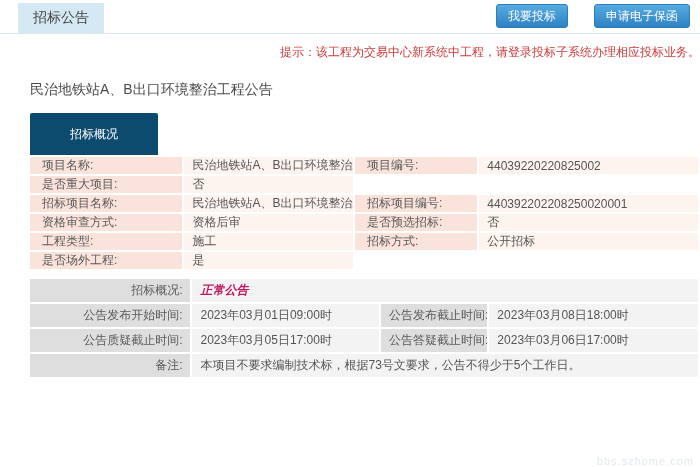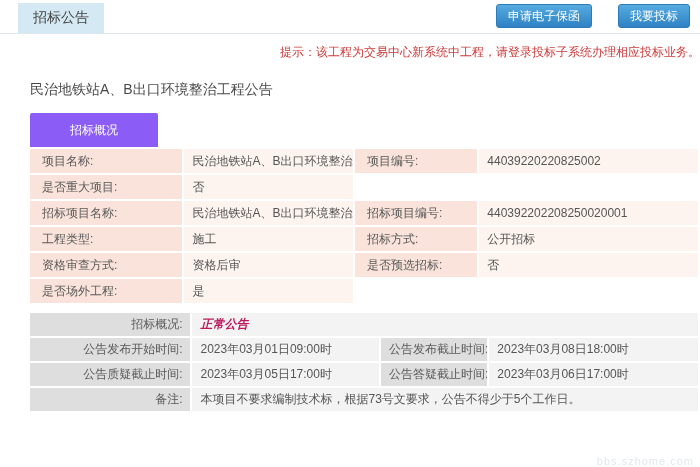--- a/index.html
+++ b/index.html
@@ -24,29 +24,29 @@
     border:1px solid #2d7cba; border-radius:3px;
     font-size:12px; line-height:12px; padding:5px 11px; cursor:pointer;
     font-family:"Liberation Sans", sans-serif;
   }
   
   .notice { color:#cc3b3b; margin:10px 0 0 8px;text-align:right; }
   
   .page-title { margin:20px 0 0 30px; font-size:14px; color:#4a4a4a; }
   
   .section-tab {
-    margin:14px 0 0 30px; width:128px; height:34px;
-    background:#8b5cf6; color:#fff; border-radius:2px 2px 0 0;
+    margin:14px 0 0 30px; width:128px; height:42px;
+    background:#0c4a6e; color:#fff; border-radius:2px 2px 0 0;
     display:flex; align-items:center; justify-content:center;
     font-size:12px; cursor:pointer;
   }
   
   table { border-collapse:separate; border-spacing:2px; margin-left:28px; width:672px; table-layout:fixed; }
   td { overflow:hidden; white-space:nowrap; }
-  .t1 td { height:24px; padding:0 8px; }
+  .t1 td { height:17px; padding:0 8px; }
   .t1 .lbl { background:#f9e3da; padding-left:12px; color:#5a5a5a; }
   .t1 .val { background:#fdf4ef; color:#555; }
   .t1 .blank { background:#ffffff; }
   .t2 { margin-top:6px; }
   .t2 td { height:23px; padding:0 8px; color:#555; }
   .t2 .lbl { background:#dedede; text-align:right; padding-right:8px; color:#5a5a5a; }
   .t2 .val { background:#f3f3f3; }
   .t2 .lbl.wrap { white-space:normal; line-height:14px; padding-top:2px; padding-bottom:2px; }
   .t2 tr.tall td { height:32px; }
   .red-bold { color:#be185d; font-weight:bold;font-style:italic; }
@@ -59,22 +59,22 @@
     background:#e3e9ec; color:#f8fafb; border-radius:3px;
   }
   .wm-site { font-size:11px; letter-spacing:1px; margin-top:1px; color:#e2e8eb; }
 </style>
 </head>
 <body>
 
 <div class="header">
   <div class="main-tab">招标公告</div>
   <div class="header-buttons">
+    <button class="btn">我要投标</button>
     <button class="btn">申请电子保函</button>
-    <button class="btn">我要投标</button>
   </div>
 </div>
 
 <div class="notice">提示：该工程为交易中心新系统中工程，请登录投标子系统办理相应投标业务。</div>
 
 <div class="page-title">民治地铁站A、B出口环境整治工程公告</div>
 
 <div class="section-tab">招标概况</div>
 
 <table class="t1">
@@ -96,30 +96,30 @@
     <td class="val">否</td>
     <td class="blank" colspan="2"></td>
   </tr>
   <tr>
     <td class="lbl">招标项目名称:</td>
     <td class="val">民治地铁站A、B出口环境整治工程</td>
     <td class="lbl">招标项目编号:</td>
     <td class="val">440392202208250020001</td>
   </tr>
   <tr>
+    <td class="lbl">资格审查方式:</td>
+    <td class="val">资格后审</td>
+    <td class="lbl">是否预选招标:</td>
+    <td class="val">否</td>
+  </tr>
+  <tr>
     <td class="lbl">工程类型:</td>
     <td class="val">施工</td>
     <td class="lbl">招标方式:</td>
     <td class="val">公开招标</td>
-  </tr>
-  <tr>
-    <td class="lbl">资格审查方式:</td>
-    <td class="val">资格后审</td>
-    <td class="lbl">是否预选招标:</td>
-    <td class="val">否</td>
   </tr>
   <tr>
     <td class="lbl">是否场外工程:</td>
     <td class="val">是</td>
     <td class="blank" colspan="2"></td>
   </tr>
 </tbody>
   </table>
 
 <table class="t2">

